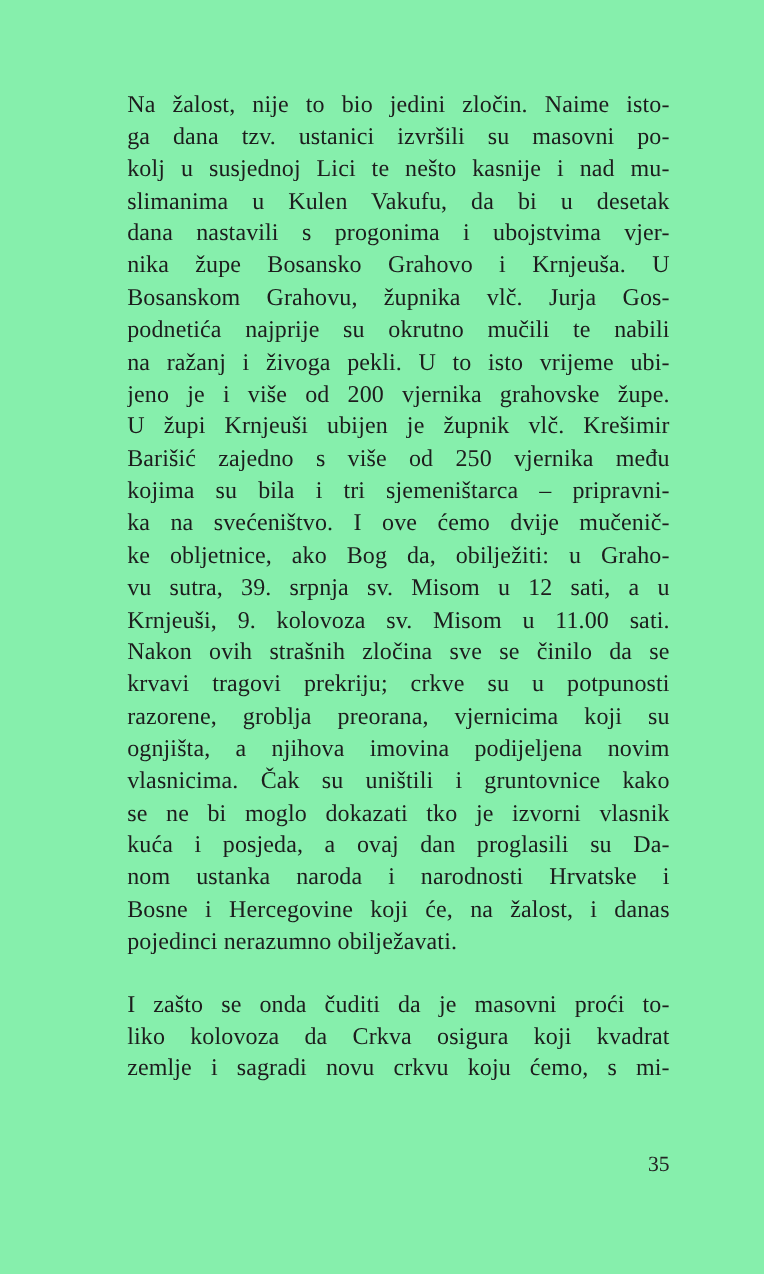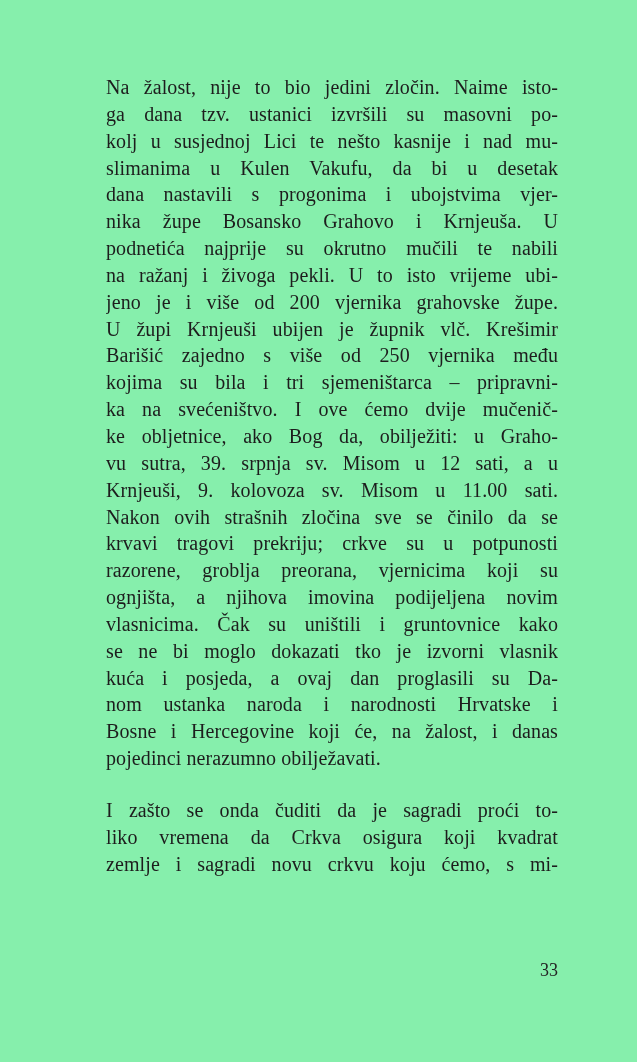--- a/index.html
+++ b/index.html
@@ -62,20 +62,21 @@
 
 <div class="page">
   <div class="text-block">
       <div class="paragraph">
         <div class="line">Na žalost, nije to bio jedini zločin. Naime isto-</div>
         <div class="line">ga dana tzv. ustanici izvršili su masovni po-</div>
         <div class="line">kolj u susjednoj Lici te nešto kasnije i nad mu-</div>
         <div class="line">slimanima u Kulen Vakufu, da bi u desetak</div>
         <div class="line">dana nastavili s progonima i ubojstvima vjer-</div>
         <div class="line">nika župe Bosansko Grahovo i Krnjeuša. U</div>
+        <div class="line">Bosanskom Grahovu, župnika vlč. Jurja Gos-</div>
         <div class="line">podnetića najprije su okrutno mučili te nabili</div>
         <div class="line">na ražanj i živoga pekli. U to isto vrijeme ubi-</div>
         <div class="line">jeno je i više od 200 vjernika grahovske župe.</div>
         <div class="line">U župi Krnjeuši ubijen je župnik vlč. Krešimir</div>
         <div class="line">Barišić zajedno s više od 250 vjernika među</div>
         <div class="line">kojima su bila i tri sjemeništarca – pripravni-</div>
         <div class="line">ka na svećeništvo. I ove ćemo dvije mučenič-</div>
         <div class="line">ke obljetnice, ako Bog da, obilježiti: u Graho-</div>
         <div class="line">vu sutra, 39. srpnja sv. Misom u 12 sati, a u</div>
         <div class="line">Krnjeuši, 9. kolovoza sv. Misom u 11.00 sati.</div>
@@ -84,19 +85,19 @@
         <div class="line">razorene, groblja preorana, vjernicima koji su</div>
         <div class="line">ognjišta, a njihova imovina podijeljena novim</div>
         <div class="line">vlasnicima. Čak su uništili i gruntovnice kako</div>
         <div class="line">se ne bi moglo dokazati tko je izvorni vlasnik</div>
         <div class="line">kuća i posjeda, a ovaj dan proglasili su Da-</div>
         <div class="line">nom ustanka naroda i narodnosti Hrvatske i</div>
         <div class="line">Bosne i Hercegovine koji će, na žalost, i danas</div>
         <div class="line unjustified">pojedinci nerazumno obilježavati.</div>
       </div>
       <div class="paragraph">
-        <div class="line">I zašto se onda čuditi da je sagradi proći to-</div>
-        <div class="line">liko vremena da Crkva osigura koji kvadrat</div>
+        <div class="line">I zašto se onda čuditi da je masovni proći to-</div>
+        <div class="line">liko kolovoza da Crkva osigura koji kvadrat</div>
         <div class="line">zemlje i sagradi novu crkvu koju ćemo, s mi-</div>
       </div>
     </div>
-  <div class="page-number">33</div>
+  <div class="page-number">35</div>
 </div>
 
 </body></html>

